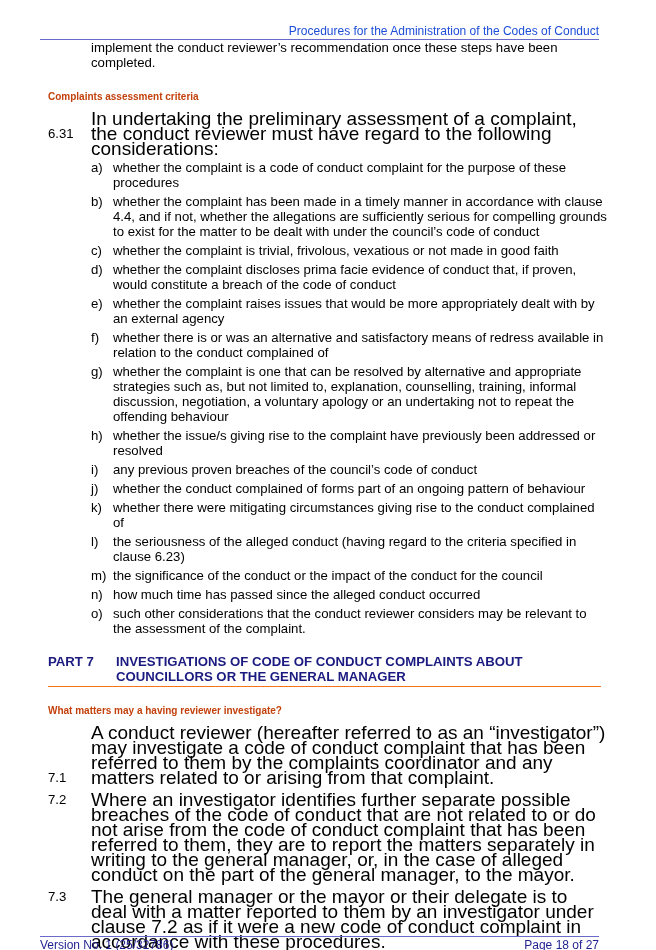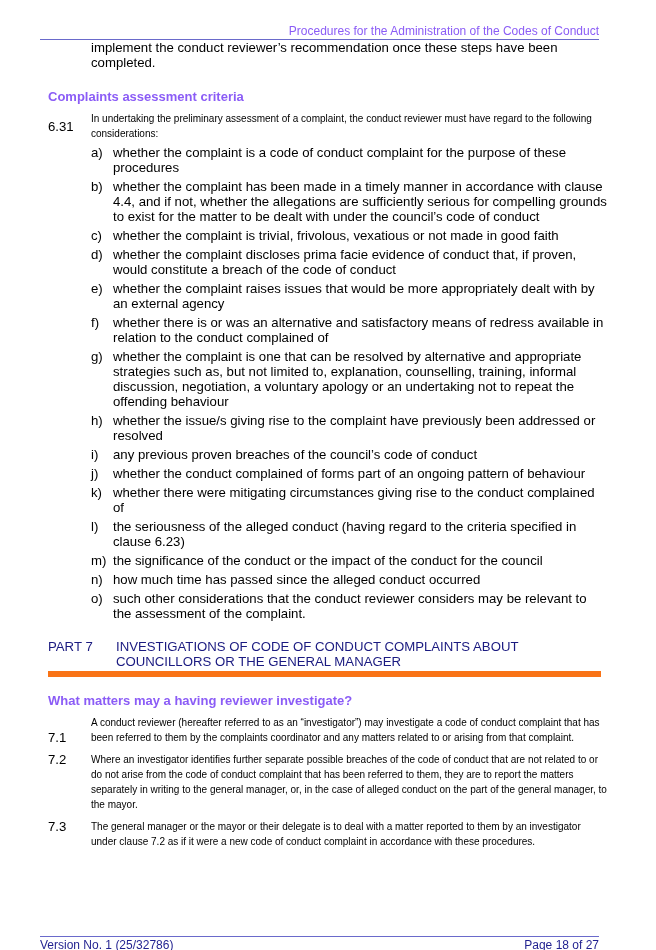--- a/index.html
+++ b/index.html
@@ -2,39 +2,39 @@
 <html><head>
 <meta charset="utf-8">
 <style>
   html, body { margin: 0; padding: 0; background: #ffffff; }
   body {
     width: 656px; height: 950px; position: relative; overflow: hidden;
     font-family: "Liberation Sans", sans-serif; color: #000000;
   }
   .header {
     position: absolute; left: 40px; right: 57px; top: 24px;
-    text-align: right; font-size: 12px; color: #8b5cf6;
+    text-align: right; font-size: 12px; color: #1d4ed8;
     border-bottom: 1px solid #6a6acb; padding-bottom: 1px; line-height: 14px;
   }
   .content { position: absolute; left: 48px; top: 40px; width: 560px; }
   .p { font-size: 13.2px; line-height: 15px; }
   .cont { margin-left: 43px; }
   .h2 {
-    color: #8b5cf6; font-weight: bold; font-size: 13px; line-height: 15px;
+    color: #c2410c; font-weight: bold; font-size: 10px; line-height: 15px;
   }
   .clause { display: flex; }
   .clause .num { width: 43px; flex: none; font-size: 13.2px; line-height: 15px; }
-  .clause .txt { flex: 1; font-size: 10px; line-height: 15px; }
+  .clause .txt { flex: 1; font-size: 19px; line-height: 15px; }
   .items { margin-left: 43px; }
   .item { display: flex; margin-top: 4px; }
   .item .lbl { width: 22px; flex: none; font-size: 13.2px; line-height: 15px; }
   .item .itxt { flex: 1; font-size: 13.2px; line-height: 15px; }
   .part {
-    display: flex; color: #1a1a80; font-weight: normal; font-size: 13.2px; line-height: 15px;
-    border-bottom: 6px solid #f97316; padding-bottom: 2px; width: 553px;
+    display: flex; color: #1a1a80; font-weight: bold; font-size: 13.2px; line-height: 15px;
+    border-bottom: 1px solid #f97316; padding-bottom: 2px; width: 553px;
   }
   .part .pnum { width: 68px; flex: none; }
   .footer {
     position: absolute; left: 40px; right: 57px; top: 936px;
     border-top: 1px solid #6a6acb; padding-top: 1px;
     display: flex; justify-content: space-between;
     font-size: 12px; color: #1f1f8f; line-height: 14px;
   }
 </style>
 </head>

